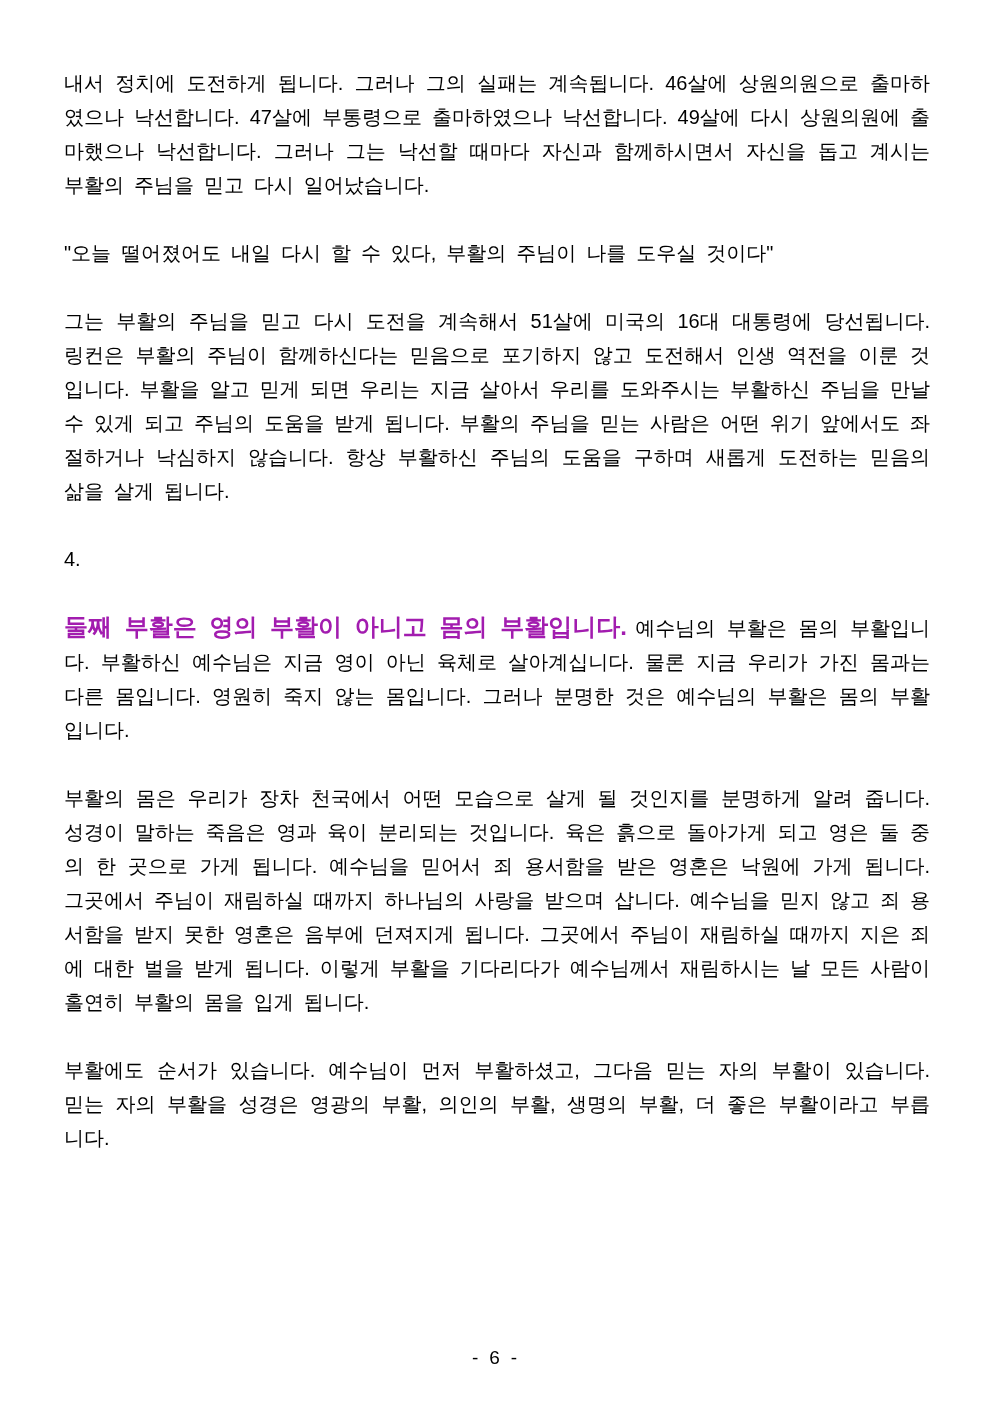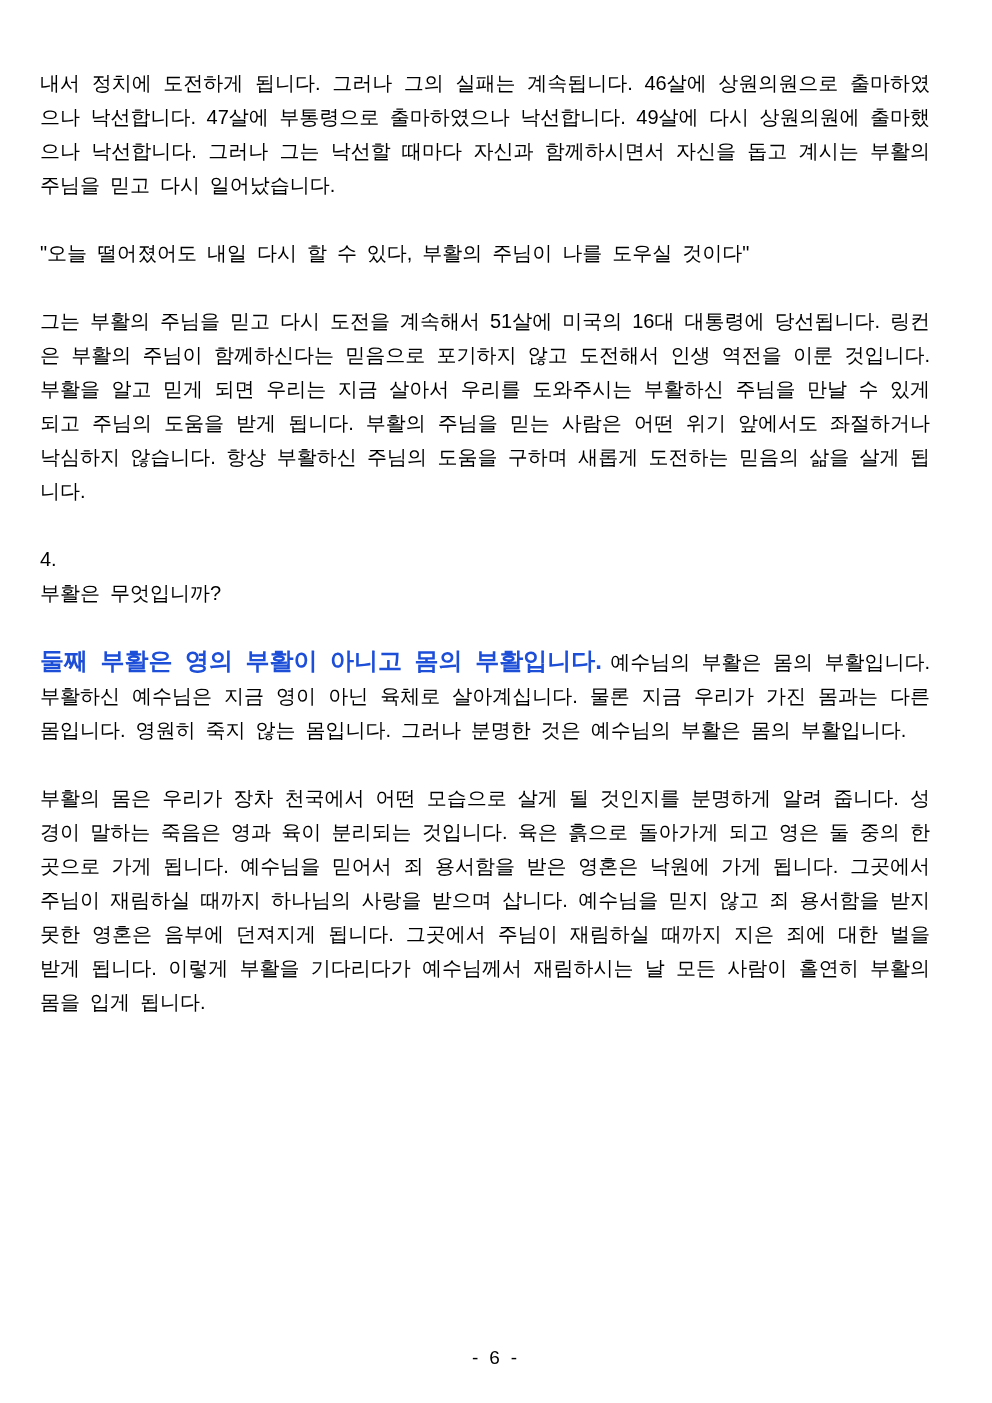--- a/index.html
+++ b/index.html
@@ -6,21 +6,21 @@
     margin: 0;
     padding: 0;
     background: #ffffff;
   }
   .page {
     position: relative;
     width: 992px;
     height: 1403px;
     background: #ffffff;
     box-sizing: border-box;
-    padding: 66px 62px 0 40px;
+    padding: 66px 62px 0 64px;
     font-family: "Liberation Sans", sans-serif;
     color: #000000;
     font-size: 20px;
     line-height: 34px;
     overflow: hidden;
   }
   .para {
     margin: 0 0 34px 0;
     text-align: justify;
     text-justify: inter-word;
@@ -45,21 +45,21 @@
   .emphasis-para {
     margin: 4px 0 34px 0;
     text-align: justify;
     text-justify: inter-word;
     word-break: break-all;
     word-spacing: 0.22em;
   }
   .emphasis-heading {
     font-weight: bold;
     font-size: 24px;
-    color: #1d4ed8;
+    color: #a21caf;
     padding-right: 0.35em;
   }
   .page-footer {
     position: absolute;
     left: 0;
     bottom: 28px;
     width: 100%;
     text-align: center;
     font-size: 19px;
     color: #000000;
@@ -73,26 +73,26 @@
 
   <p class="para">내서 정치에 도전하게 됩니다. 그러나 그의 실패는 계속됩니다. 46살에 상원의원으로 출마하였으나 낙선합니다. 47살에 부통령으로 출마하였으나 낙선합니다. 49살에 다시 상원의원에 출마했으나 낙선합니다. 그러나 그는 낙선할 때마다 자신과 함께하시면서 자신을 돕고 계시는 부활의 주님을 믿고 다시 일어났습니다.</p>
 
 
   <p class="quote-line">"오늘 떨어졌어도 내일 다시 할 수 있다, 부활의 주님이 나를 도우실 것이다"</p>
 
   <p class="para">그는 부활의 주님을 믿고 다시 도전을 계속해서 51살에 미국의 16대 대통령에 당선됩니다. 링컨은 부활의 주님이 함께하신다는 믿음으로 포기하지 않고 도전해서 인생 역전을 이룬 것입니다. 부활을 알고 믿게 되면 우리는 지금 살아서 우리를 도와주시는 부활하신 주님을 만날 수 있게 되고 주님의 도움을 받게 됩니다. 부활의 주님을 믿는 사람은 어떤 위기 앞에서도 좌절하거나 낙심하지 않습니다. 항상 부활하신 주님의 도움을 구하며 새롭게 도전하는 믿음의 삶을 살게 됩니다.</p>
 
   <div class="section-block">
     <span class="section-number">4.</span>
-    <span class="section-title">부활은 무엇입니까?</span>
   </div>
 
   <p class="emphasis-para">
     <span class="emphasis-heading">둘째 부활은 영의 부활이 아니고 몸의 부활입니다.</span><span>예수님의 부활은 몸의 부활입니다. 부활하신 예수님은 지금 영이 아닌 육체로 살아계십니다. 물론 지금 우리가 가진 몸과는 다른 몸입니다. 영원히 죽지 않는 몸입니다. 그러나 분명한 것은 예수님의 부활은 몸의 부활입니다.</span>
   </p>
 
   <p class="para">부활의 몸은 우리가 장차 천국에서 어떤 모습으로 살게 될 것인지를 분명하게 알려 줍니다. 성경이 말하는 죽음은 영과 육이 분리되는 것입니다. 육은 흙으로 돌아가게 되고 영은 둘 중의 한 곳으로 가게 됩니다. 예수님을 믿어서 죄 용서함을 받은 영혼은 낙원에 가게 됩니다. 그곳에서 주님이 재림하실 때까지 하나님의 사랑을 받으며 삽니다. 예수님을 믿지 않고 죄 용서함을 받지 못한 영혼은 음부에 던져지게 됩니다. 그곳에서 주님이 재림하실 때까지 지은 죄에 대한 벌을 받게 됩니다. 이렇게 부활을 기다리다가 예수님께서 재림하시는 날 모든 사람이 홀연히 부활의 몸을 입게 됩니다.</p>
 
+  <p class="para">부활에도 순서가 있습니다. 예수님이 먼저 부활하셨고, 그다음 믿는 자의 부활이 있습니다. 믿는 자의 부활을 성경은 영광의 부활, 의인의 부활, 생명의 부활, 더 좋은 부활이라고 부릅니다.</p>
 
 
   <div class="page-footer">- 6 -</div>
 
 </div>
 
 </body></html>

